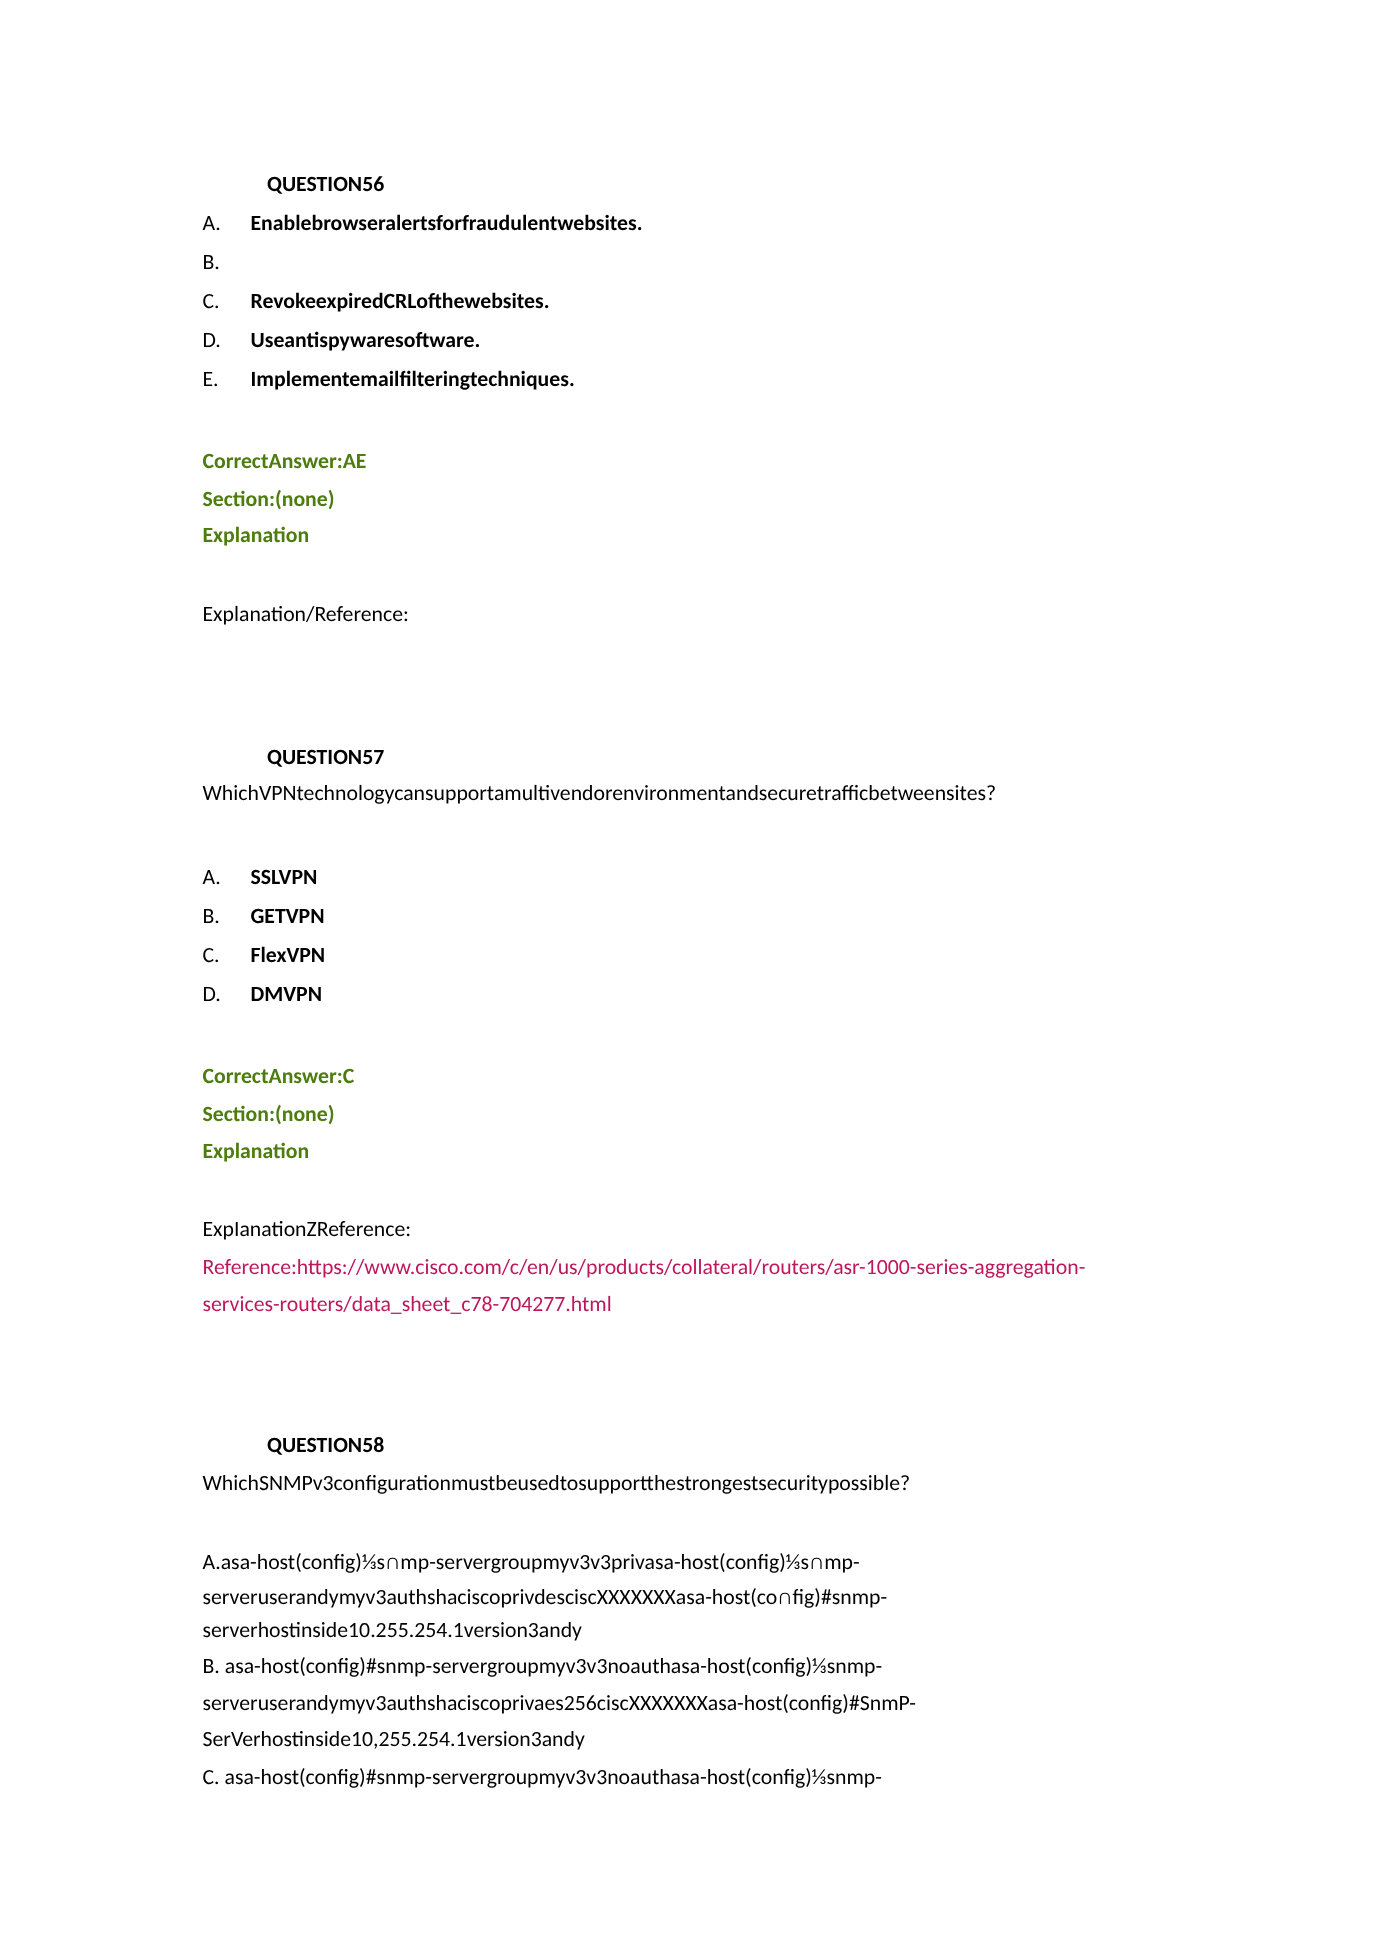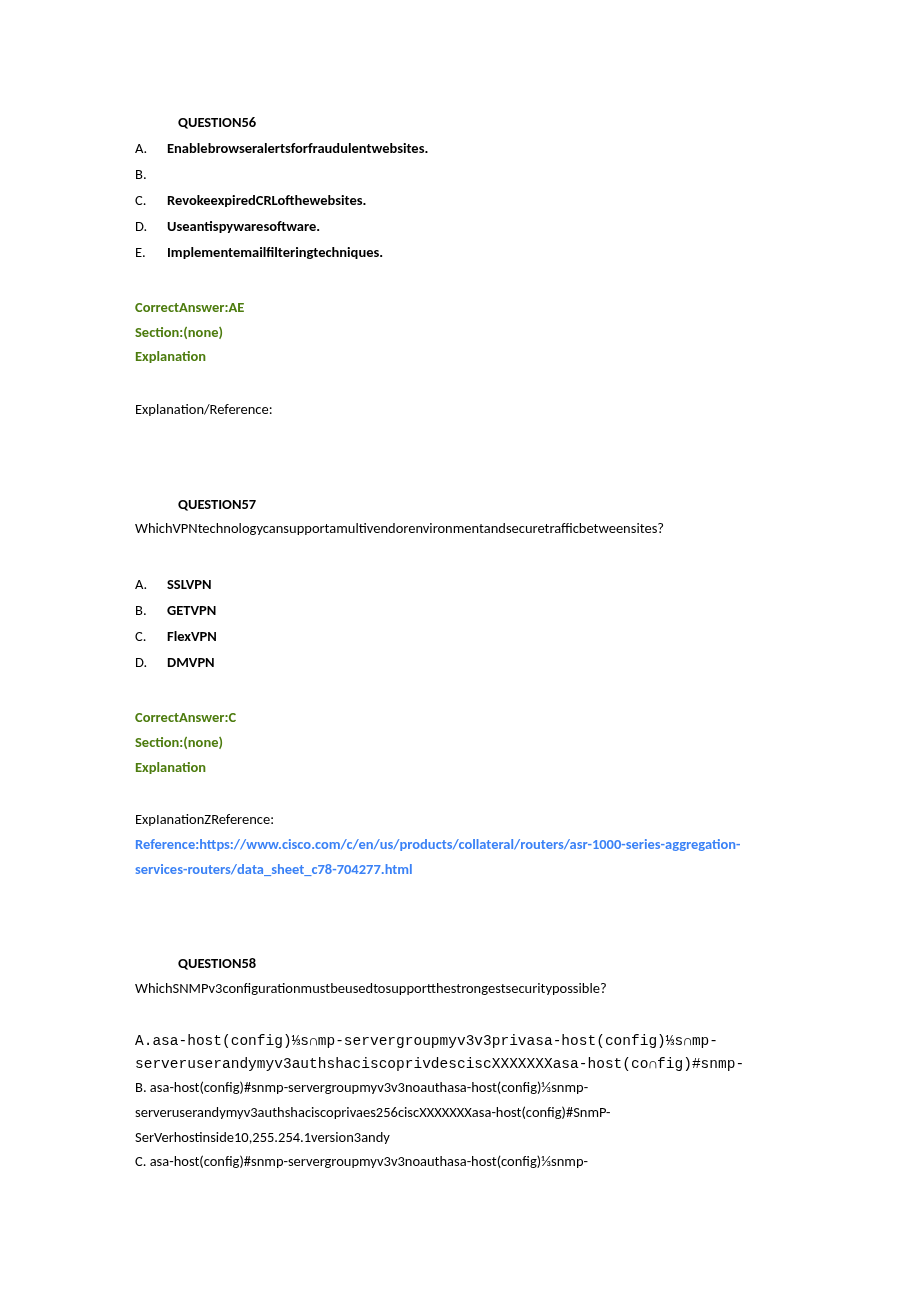--- a/index.html
+++ b/index.html
@@ -43,27 +43,26 @@
   }
   .red {
     color: #4d7c0f;
     font-weight: bold;
     line-height: 1.7;
   }
   .redsec {
     margin-bottom: 28px;
   }
   .blue {
-    color: #3b82f6;
-    font-weight: bold;
+    color: #be185d;
+    font-weight: normal;
     word-wrap: break-word;
   }
   .plain-line {
     line-height: 1.55;
-    font-family: Liberation Mono, monospace;
   }
 </style>
 </head>
 <body>
 
 <div class="page">
 
   <div class="block">
     <div class="qheader">QUESTION56</div>
 
@@ -132,20 +131,21 @@
     <div class="blue">services-routers/data_sheet_c78-704277.html</div>
   </div>
 
   <div>
     <div class="qheader">QUESTION58</div>
     <div class="sp-after">WhichSNMPv3configurationmustbeusedtosupportthestrongestsecuritypossible?</div>
 
     <div>
       <div class="plain-line">A.asa-host(config)⅓s∩mp-servergroupmyv3v3privasa-host(config)⅓s∩mp-</div>
       <div class="plain-line">serveruserandymyv3authshaciscoprivdesciscXXXXXXXasa-host(co∩fig)#snmp-</div>
+      <div class="plain-line">serverhostinside10.255.254.1version3andy</div>
       <div>B.    asa-host(config)#snmp-servergroupmyv3v3noauthasa-host(config)⅓snmp-</div>
       <div>serveruserandymyv3authshaciscoprivaes256ciscXXXXXXXasa-host(config)#SnmP-</div>
       <div>SerVerhostinside10,255.254.1version3andy</div>
       <div>C.    asa-host(config)#snmp-servergroupmyv3v3noauthasa-host(config)⅓snmp-</div>
     </div>
   </div>
 
 </div>
 
 </body></html>

